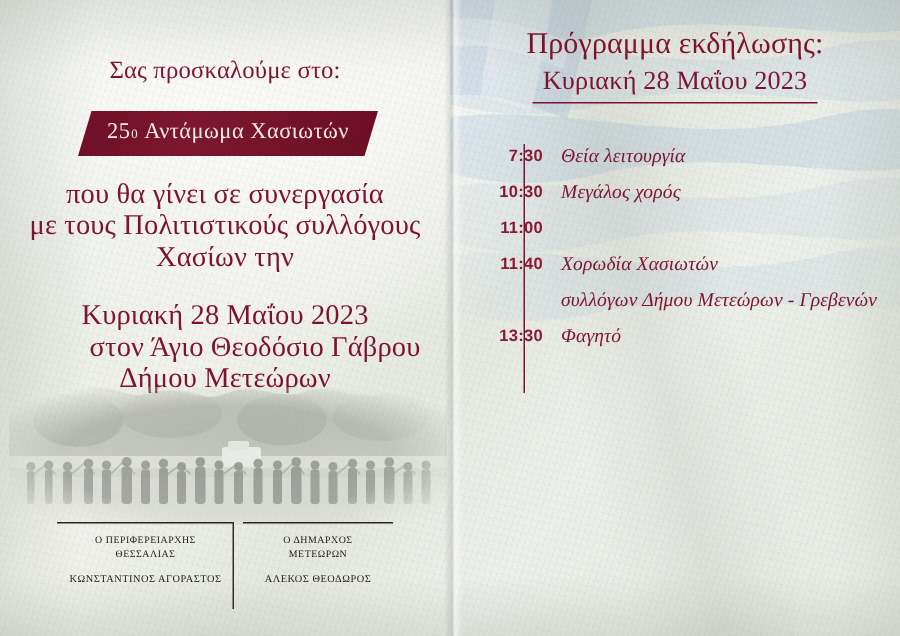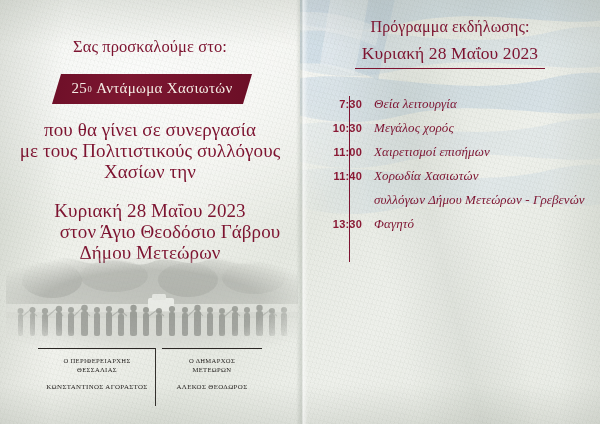--- a/index.html
+++ b/index.html
@@ -108,21 +108,21 @@
   .sigcol{position:absolute;top:8px;text-align:center;color:#1f1c1a;}
   .sigcol.s1{left:38px;width:118px;}
   .sigcol.s2{left:162px;width:100px;}
   .sig-title{font-size:6.6px;letter-spacing:.35px;line-height:9px;white-space:nowrap;}
   .sig-name{font-size:6.9px;letter-spacing:.35px;margin-top:9px;white-space:nowrap;}
 
   
   .right{position:absolute;left:300px;top:0;width:300px;height:424px;}
   .prog-h1{
     position:absolute;top:18px;width:300px;text-align:center;
-    color:#7d1330;font-size:16px;letter-spacing:.1px;white-space:nowrap;
+    color:#7d1330;font-size:20px;letter-spacing:.1px;white-space:nowrap;
   }
   .prog-h2{
     position:absolute;top:43px;width:300px;text-align:center;
     color:#7d1330;font-size:17.5px;letter-spacing:.1px;white-space:nowrap;
   }
   .prog-rule{
     position:absolute;left:55px;top:68px;width:190px;height:0;
     border-top:1.6px solid #7d1330;
   }
 
@@ -338,21 +338,20 @@
       <div class="row">
         <div class="time">7:30</div>
         <div class="ev">Θεία λειτουργία</div>
       </div>
       <div class="row">
         <div class="time">10:30</div>
         <div class="ev">Μεγάλος χορός</div>
       </div>
       <div class="row">
         <div class="time">11:00</div>
-        <div class="ev">Χαιρετισμοί επισήμων</div>
       </div>
       <div class="row">
         <div class="time">11:40</div>
         <div class="ev">Χορωδία Χασιωτών</div>
       </div>
       <div class="row cont">
         <div class="time"></div>
         <div class="ev">συλλόγων Δήμου Μετεώρων - Γρεβενών</div>
       </div>
       <div class="row">

